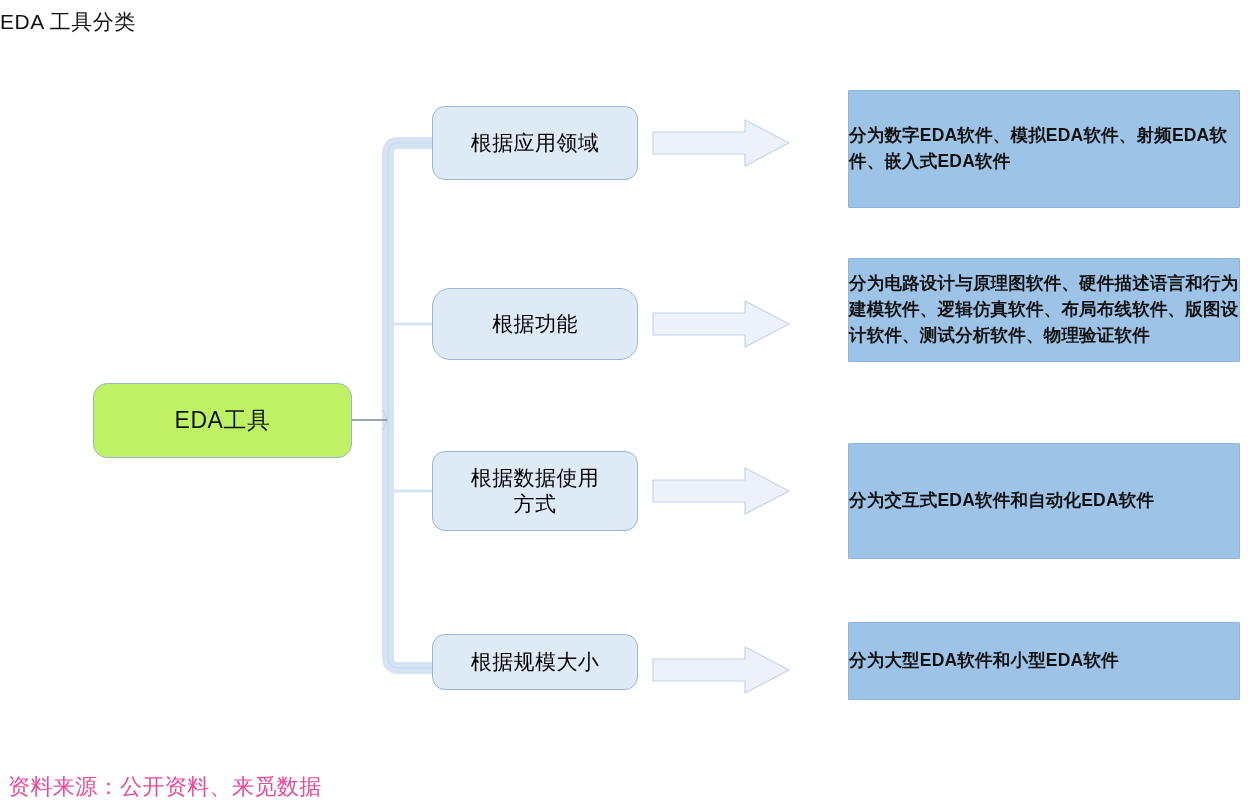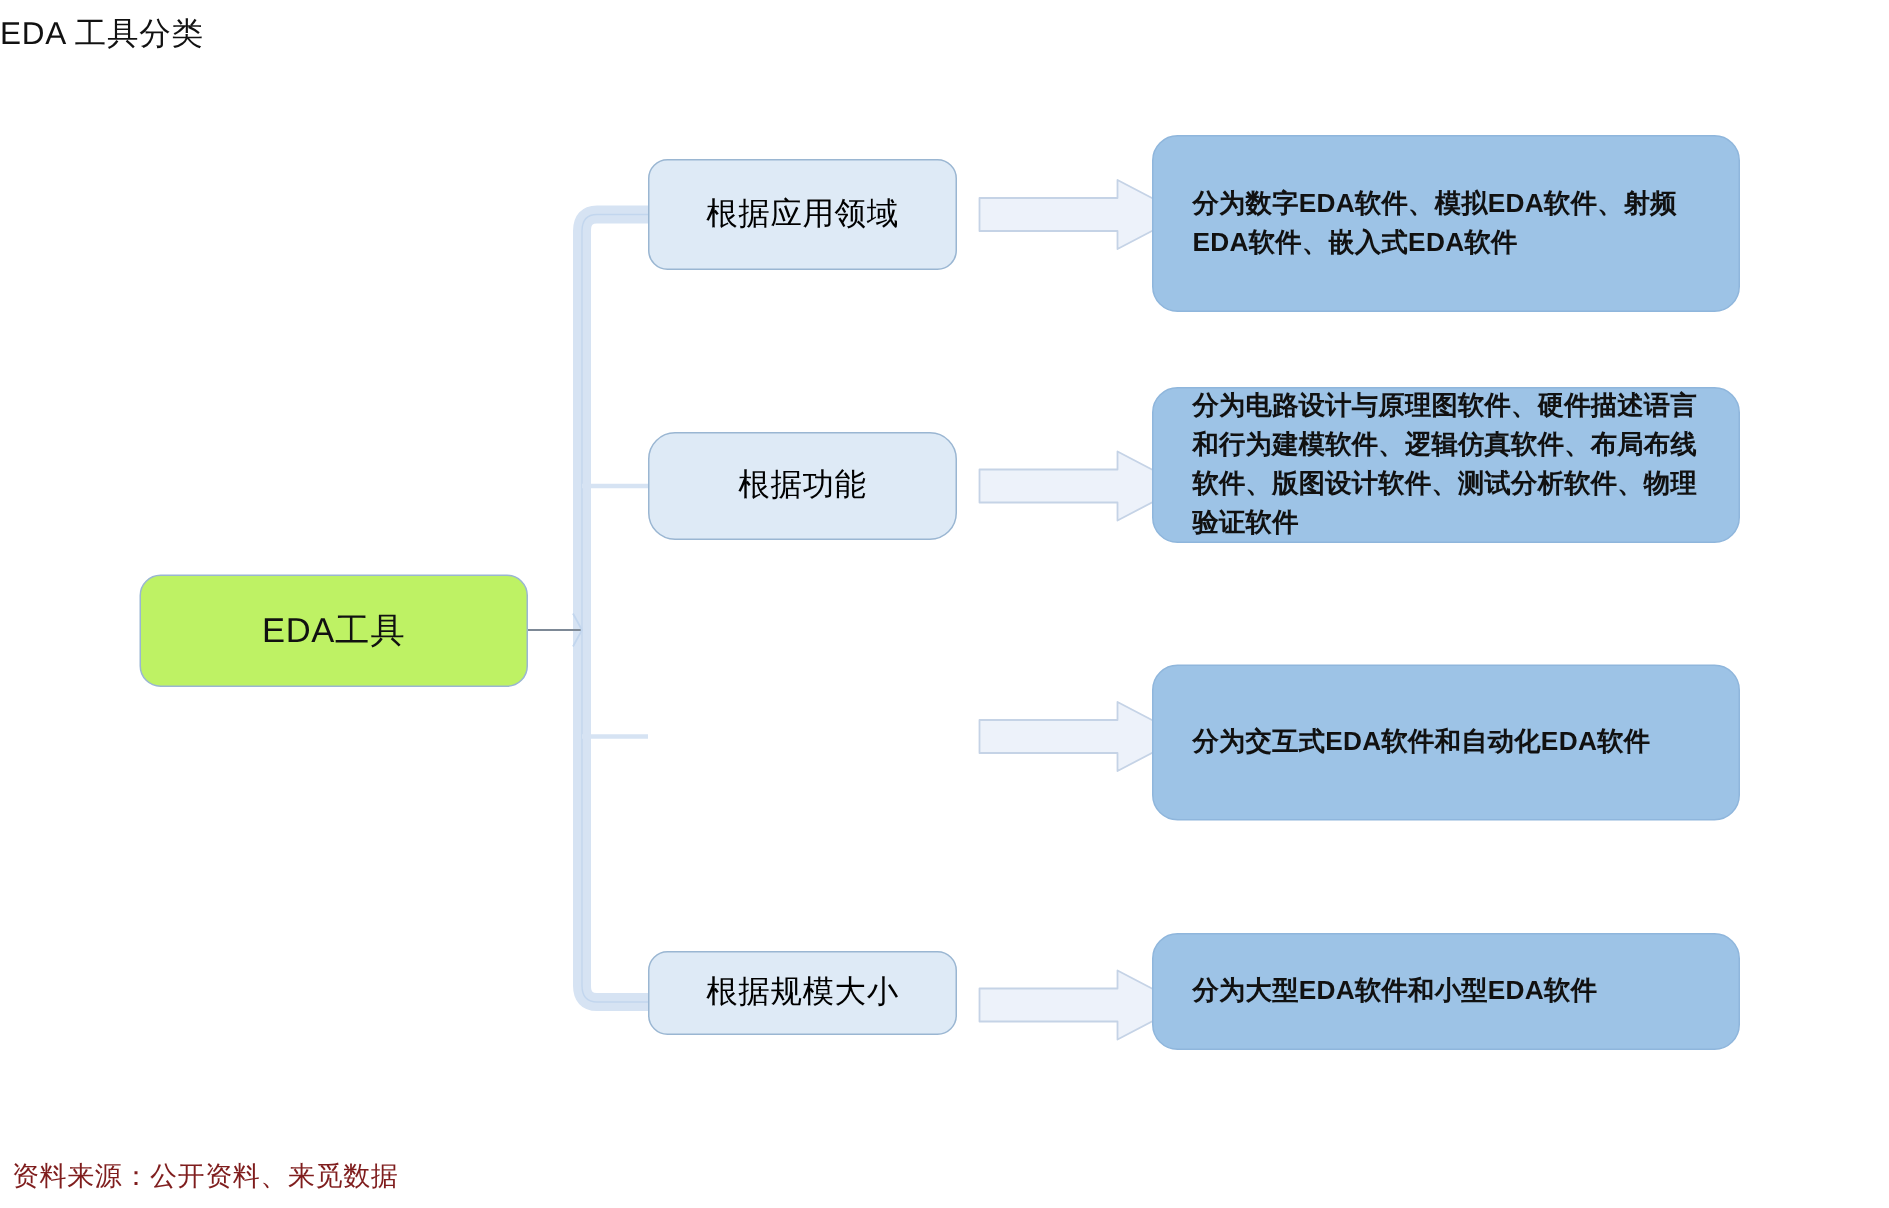--- a/index.html
+++ b/index.html
@@ -101,53 +101,53 @@
     height: 48px;
   }
   .arrow-0 { top: 119px; }
   .arrow-1 { top: 300px; }
   .arrow-2 { top: 467px; }
   .arrow-3 { top: 646px; }
 
   
   .desc-box {
     position: absolute;
-    left: 768px;
+    left: 848px;
     width: 392px;
     background: #9DC3E6;
     border: 1px solid #8FB6DC;
-    border-radius: 17px;
+    border-radius: 1px;
     box-sizing: border-box;
     display: flex;
     align-items: center;
-    padding: 0 26px;
+    padding: 0 0;
   }
   .desc-box .node-text {
     font-size: 17.5px;
     color: #111111;
     line-height: 1.48;
     letter-spacing: 0.2px;
     font-weight: 600;
   }
 
   .desc-0 { top: 90px;  height: 118px; }
   .desc-1 { top: 258px; height: 104px; }
-  .desc-2 { top: 443px; height: 104px; }
+  .desc-2 { top: 443px; height: 116px; }
   .desc-3 { top: 622px; height: 78px; }
 
   .desc-1 .node-text,
   .desc-3 .node-text { font-weight: 600; }
 
   
   .source-note {
     position: absolute;
     left: 8px;
     top: 772px;
-    font-size: 18px;
-    color: #7f1d1d;
+    font-size: 22px;
+    color: #ec4899;
     letter-spacing: 0.4px;
     white-space: nowrap;
   }
 </style>
 </head>
 <body>
 
 <div id="diagram-canvas">
 
   <div class="chart-title">EDA 工具分类</div>
@@ -182,20 +182,24 @@
   <div class="category-box cat-1">
     <span class="node-text">根据功能</span>
   </div>
   <svg class="arrow-shape arrow-1" viewBox="0 0 138 48" preserveAspectRatio="none">
     <path d="M 1 13 L 93 13 L 93 1 L 137 24 L 93 47 L 93 35 L 1 35 Z" fill="#EDF2FA" stroke="#C5D3E6" stroke-width="1.2" stroke-linejoin="round"></path>
   </svg>
   <div class="desc-box desc-1">
     <span class="node-text">分为电路设计与原理图软件、硬件描述语言和行为建模软件、逻辑仿真软件、布局布线软件、版图设计软件、测试分析软件、物理验证软件</span>
   </div>
 
+  <div class="category-box cat-2">
+    <span class="node-text">根据数据使用
+方式</span>
+  </div>
   <svg class="arrow-shape arrow-2" viewBox="0 0 138 48" preserveAspectRatio="none">
     <path d="M 1 13 L 93 13 L 93 1 L 137 24 L 93 47 L 93 35 L 1 35 Z" fill="#EDF2FA" stroke="#C5D3E6" stroke-width="1.2" stroke-linejoin="round"></path>
   </svg>
   <div class="desc-box desc-2">
     <span class="node-text">分为交互式EDA软件和自动化EDA软件</span>
   </div>
 
   <div class="category-box cat-3">
     <span class="node-text">根据规模大小</span>
   </div>

